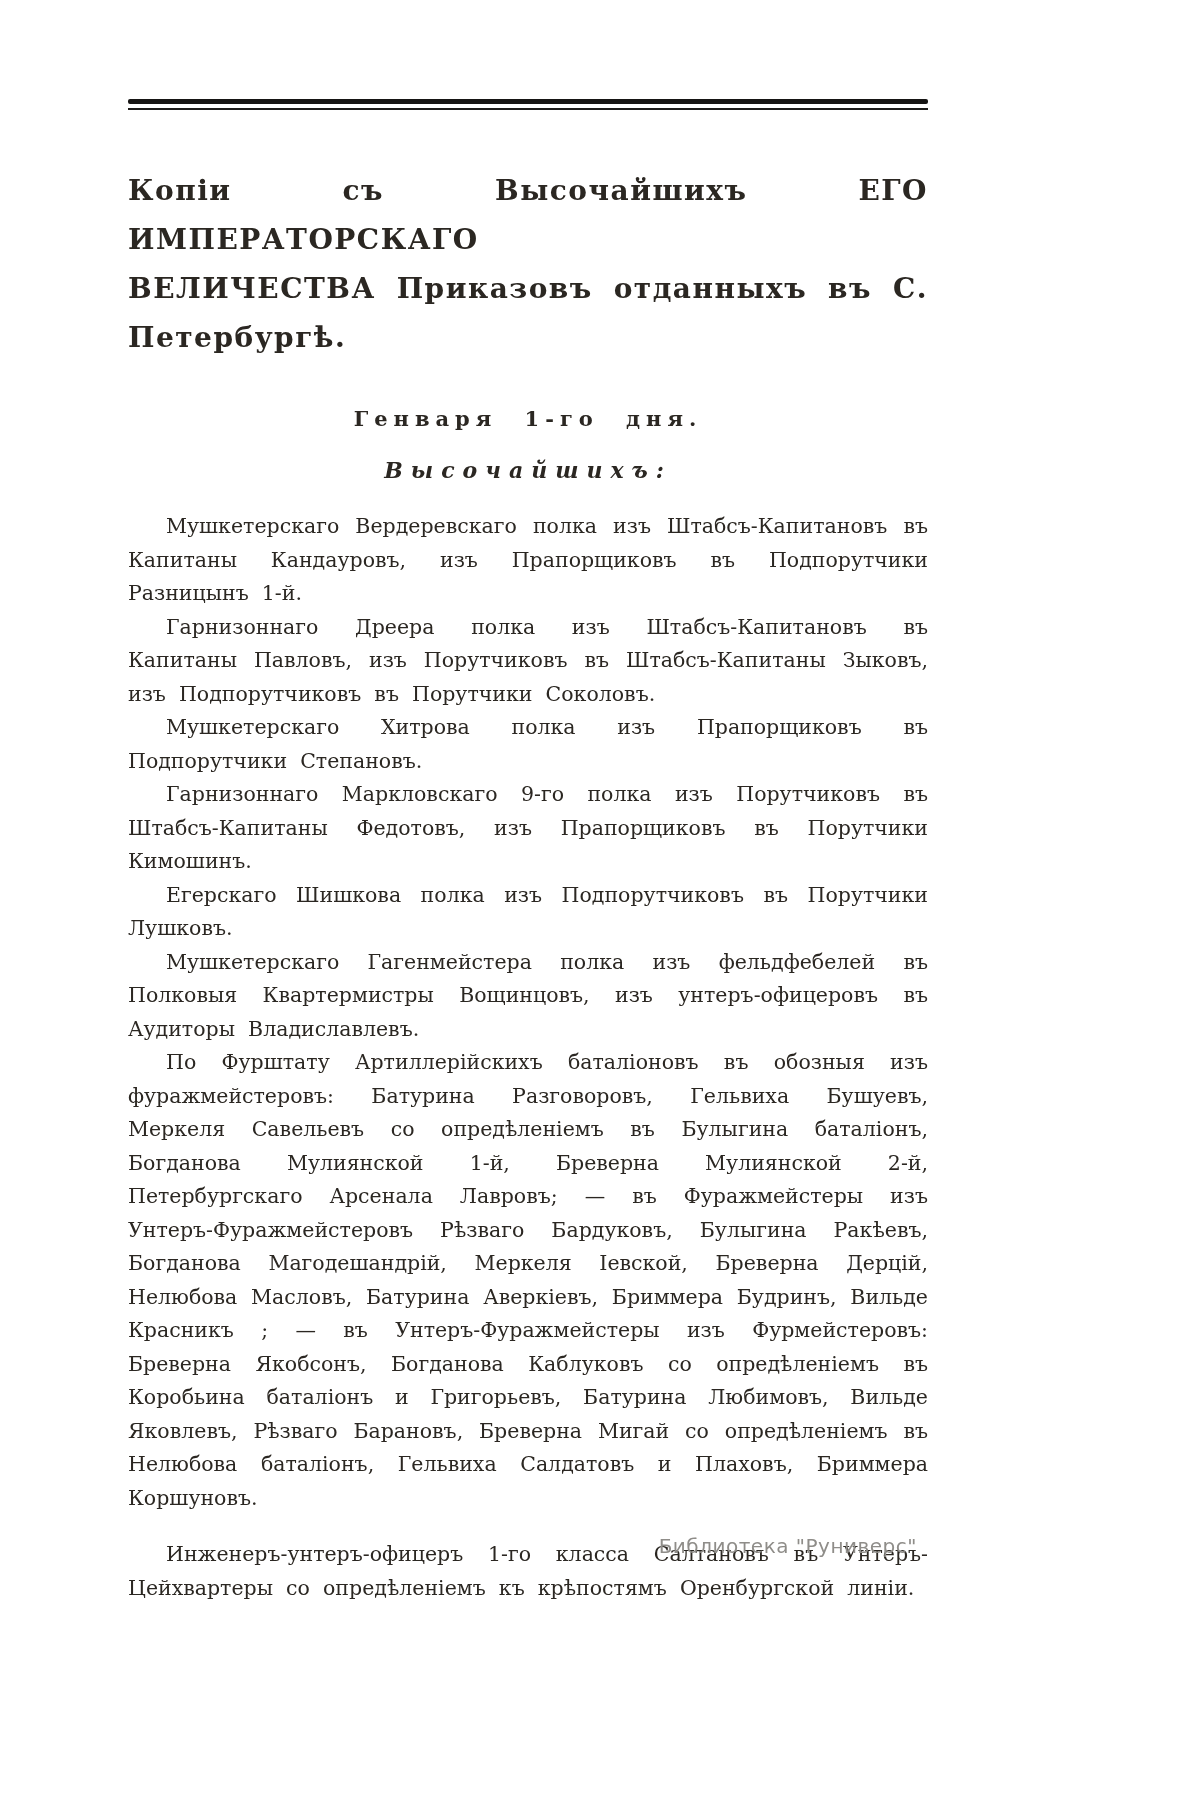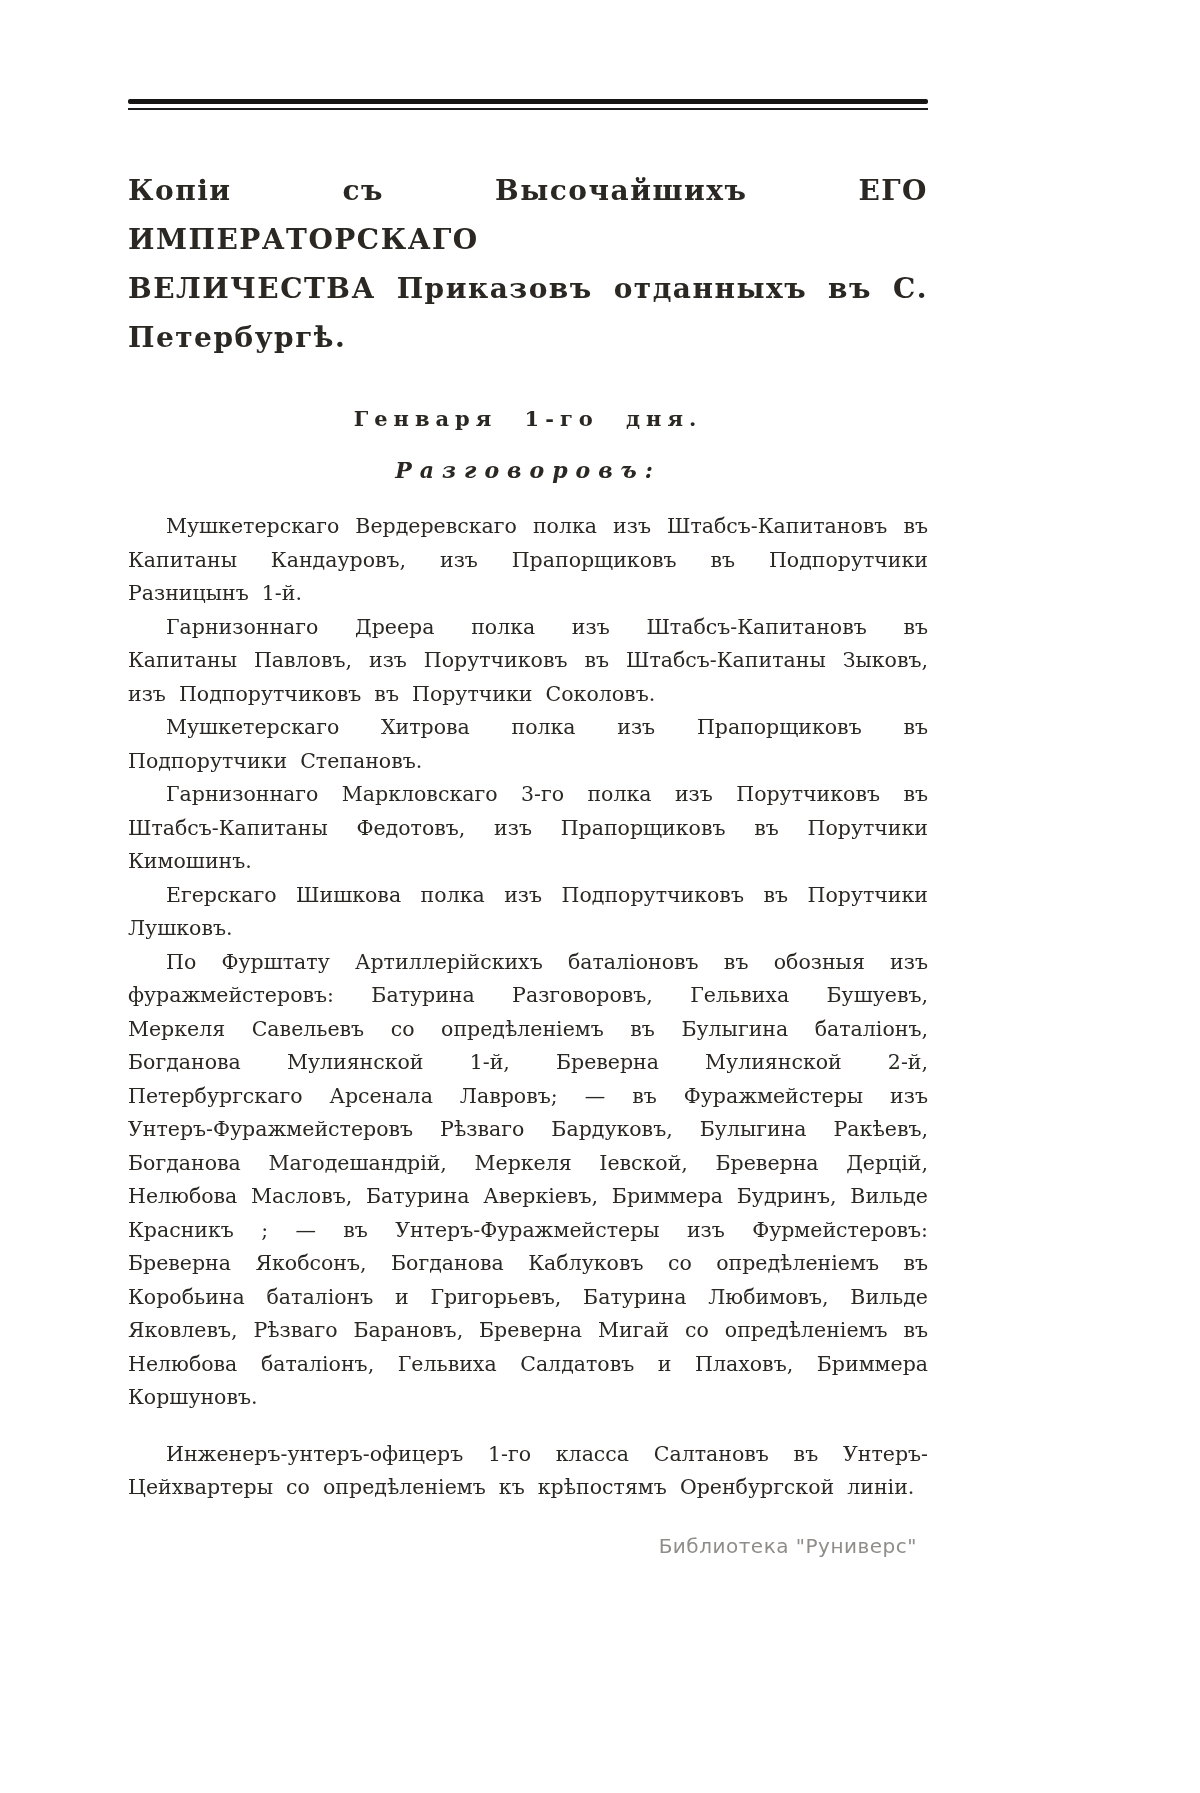--- a/index.html
+++ b/index.html
@@ -112,28 +112,29 @@
     </div>
 
     <h1 class="title">
       <span class="title-line">Копіи съ Высочайшихъ ЕГО ИМПЕРАТОРСКАГО</span>
       <span class="title-line">ВЕЛИЧЕСТВА Приказовъ отданныхъ въ С. Петербургѣ.</span>
     </h1>
 
 
     <div class="date-line">Генваря 1-го дня.</div>
 
-    <div class="section-heading">Разговоровъ:</div>
+    <div class="section-heading">Высочайшихъ:</div>
 
     <div class="body-text">
       <p>Мушкетерскаго Вердеревскаго полка изъ Штабсъ-Капитановъ въ Капитаны Кандауровъ, изъ Прапорщиковъ въ Подпорутчики Разницынъ 1-й.</p>
       <p>Гарнизоннаго Дреера полка изъ Штабсъ-Капитановъ въ Капитаны Павловъ, изъ Порутчиковъ въ Штабсъ-Капитаны Зыковъ, изъ Подпорутчиковъ въ Порутчики Соколовъ.</p>
       <p>Мушкетерскаго Хитрова полка изъ Прапорщиковъ въ Подпорутчики Степановъ.</p>
-      <p>Гарнизоннаго Маркловскаго 3-го полка изъ Порутчиковъ въ Штабсъ-Капитаны Федотовъ, изъ Прапорщиковъ въ Порутчики Кимошинъ.</p>
+      <p>Гарнизоннаго Маркловскаго 9-го полка изъ Порутчиковъ въ Штабсъ-Капитаны Федотовъ, изъ Прапорщиковъ въ Порутчики Кимошинъ.</p>
       <p>Егерскаго Шишкова полка изъ Подпорутчиковъ въ Порутчики Лушковъ.</p>
+      <p>Мушкетерскаго Гагенмейстера полка изъ фельдфебелей въ Полковыя Квартермистры Вощинцовъ, изъ унтеръ-офицеровъ въ Аудиторы Владиславлевъ.</p>
       <p>По Фурштату Артиллерійскихъ баталіоновъ въ обозныя изъ фуражмейстеровъ: Батурина Разговоровъ, Гельвиха Бушуевъ, Меркеля Савельевъ со опредѣленіемъ въ Булыгина баталіонъ, Богданова Мулиянской 1-й, Бреверна Мулиянской 2-й, Петербургскаго Арсенала Лавровъ; — въ Фуражмейстеры изъ Унтеръ-Фуражмейстеровъ Рѣзваго Бардуковъ, Булыгина Ракѣевъ, Богданова Магодешандрій, Меркеля Іевской, Бреверна Дерцій, Нелюбова Масловъ, Батурина Аверкіевъ, Бриммера Будринъ, Вильде Красникъ ; — въ Унтеръ-Фуражмейстеры изъ Фурмейстеровъ: Бреверна Якобсонъ, Богданова Каблуковъ со опредѣленіемъ въ Коробьина баталіонъ и Григорьевъ, Батурина Любимовъ, Вильде Яковлевъ, Рѣзваго Барановъ, Бреверна Мигай со опредѣленіемъ въ Нелюбова баталіонъ, Гельвиха Салдатовъ и Плаховъ, Бриммера Коршуновъ.</p>
       <p class="spaced-top">Инженеръ-унтеръ-офицеръ 1-го класса Салтановъ въ Унтеръ-Цейхвартеры со опредѣленіемъ къ крѣпостямъ Оренбургской линіи.</p>
     </div>
 
   </div>
 
   <div class="footer-credit">Библиотека "Руниверс"</div>
 </div>
 
 </body></html>

